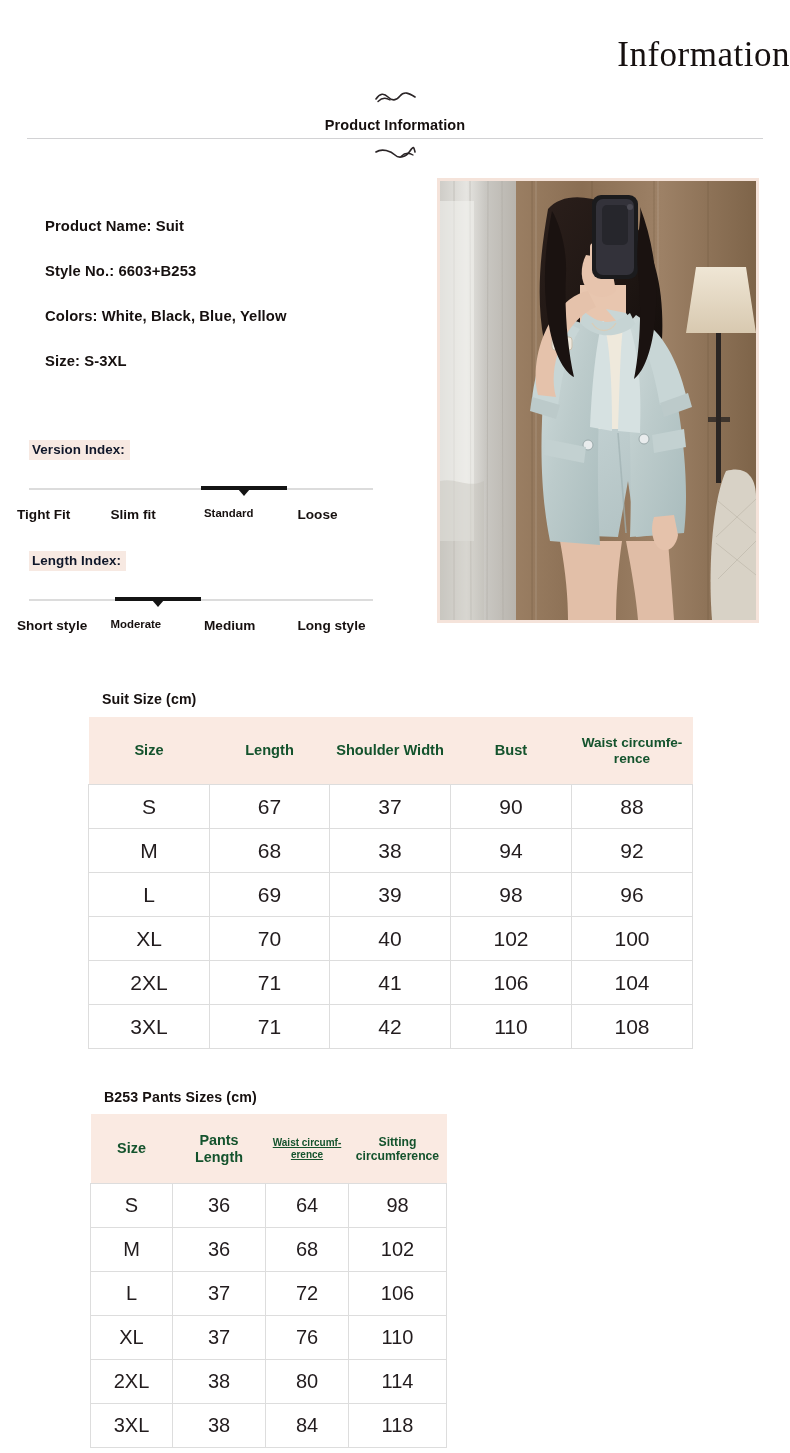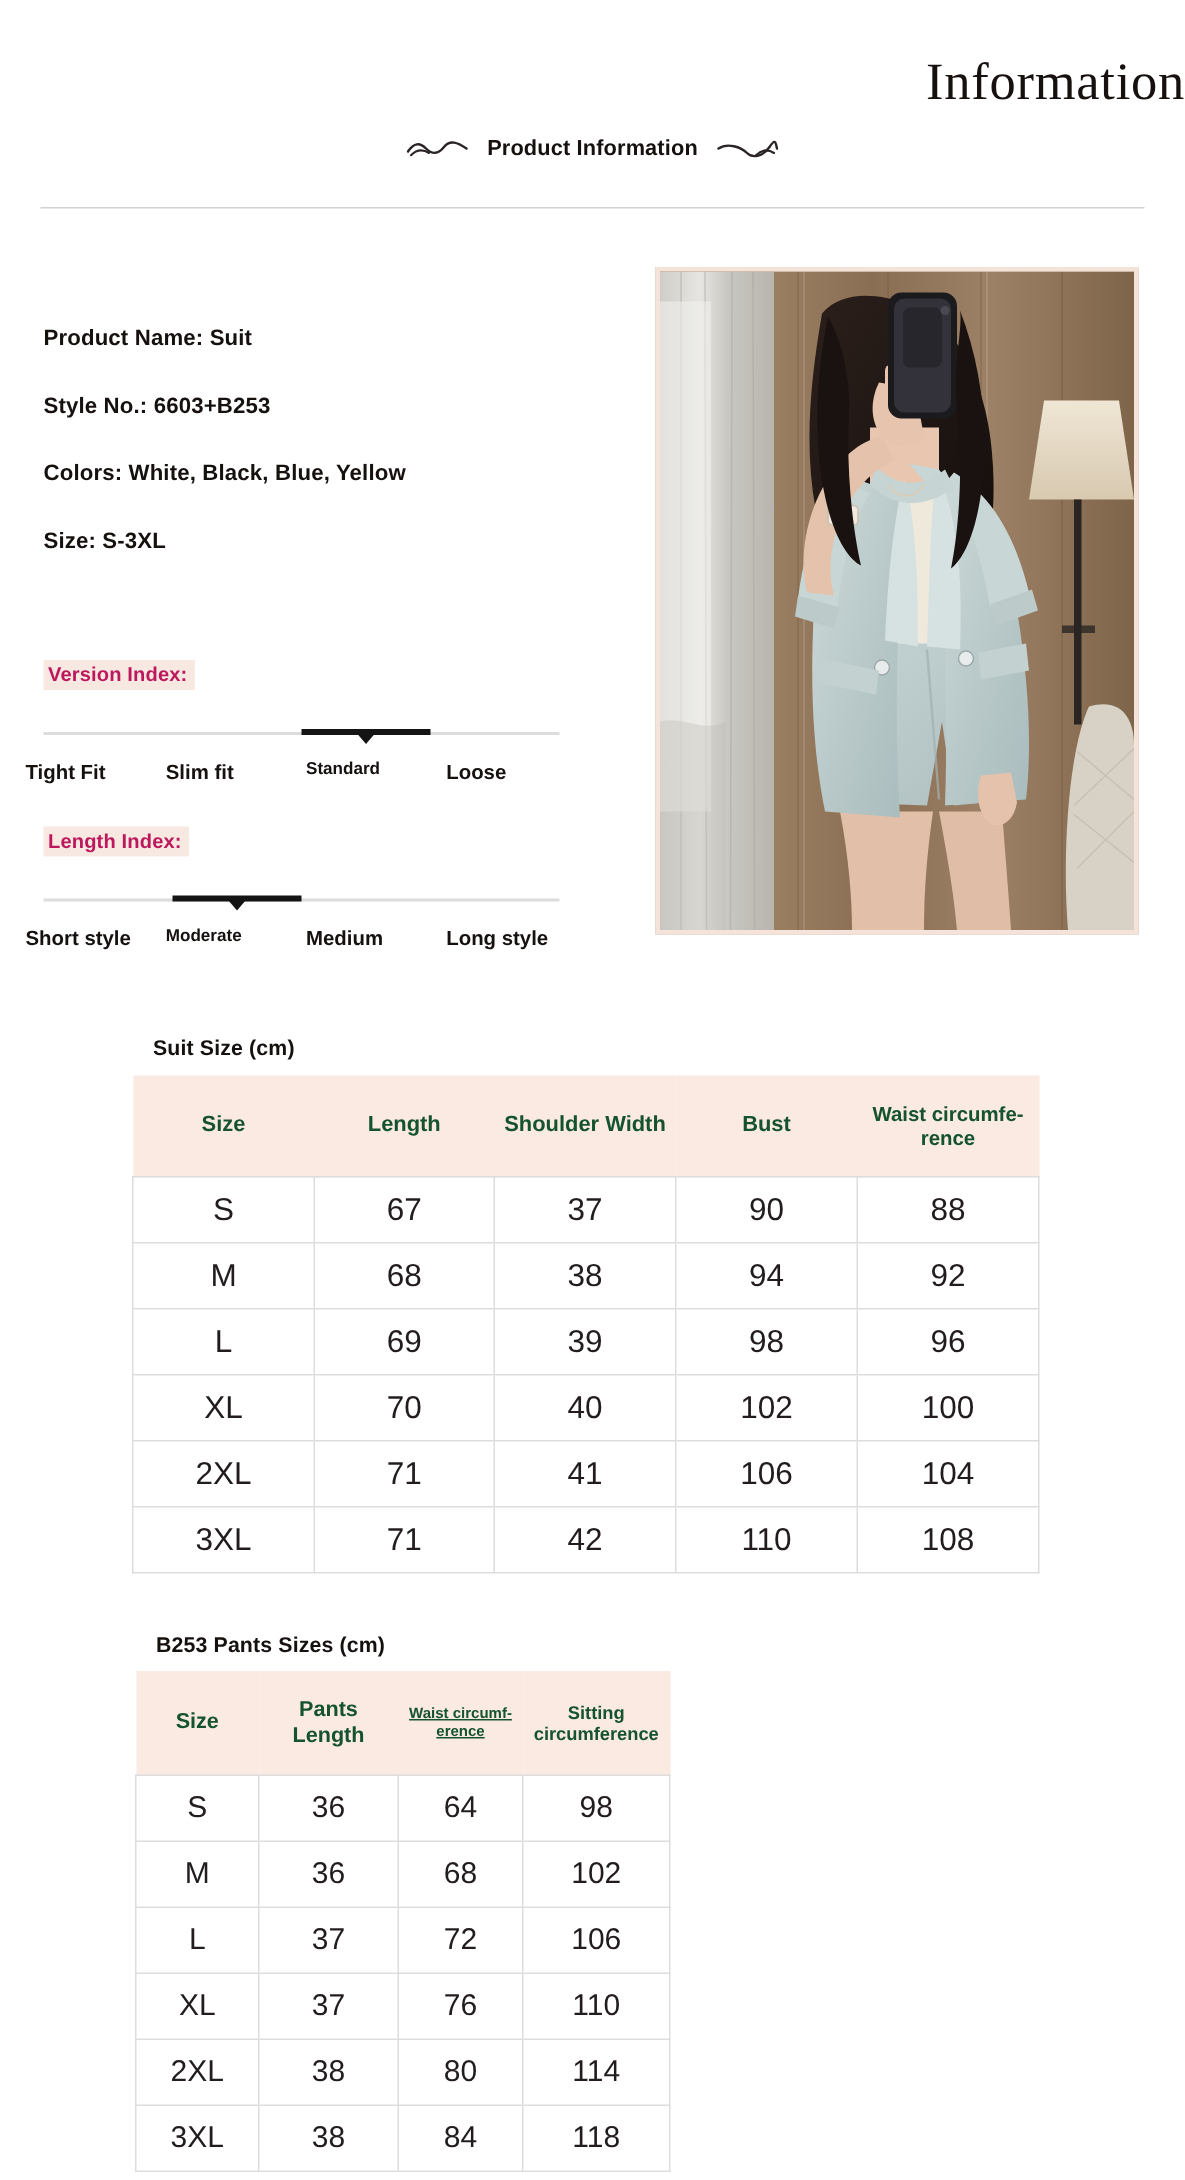--- a/index.html
+++ b/index.html
@@ -10,44 +10,44 @@
   }
 
   
   .page-title{
     text-align:right;font-family:"Liberation Serif", serif;
     font-size:35px;font-weight:400;letter-spacing:.5px;
     color:#16100f;padding-top:37px;line-height:1;
   }
   .subtitle-row{
     display:flex;align-items:center;justify-content:center;
-    gap:13px;margin-top:19px;
+    gap:13px;margin-top:19px;flex-direction:column;
   }
   .subtitle-text{
     font-size:14.5px;font-weight:700;color:#16100f;letter-spacing:.1px;
   }
   .wave{width:41px;height:13px;display:block;}
   .rule{
     position:absolute;left:27px;top:138px;width:736px;height:1px;
     background:#d2d2d4;
   }
 
   
-  .info-list{position:absolute;left:29px;top:218px;width:400px;}
+  .info-list{position:absolute;left:45px;top:218px;width:400px;}
   .info-line{
     font-size:14.8px;font-weight:700;color:#16100f;
     margin-bottom:29px;letter-spacing:.1px;
   }
 
   
   .index-block{position:absolute;left:29px;width:400px;}
   .index-block.version{top:440px;}
   .index-block.length{top:551px;}
   .index-label{
-    display:inline-block;font-size:13.4px;font-weight:700;color:#be185d;
+    display:inline-block;font-size:13.4px;font-weight:700;color:#0f172a;
     background:#f7e9e2;padding:2px 5px 3px 3px;letter-spacing:.1px;
   }
   .track{
     position:relative;width:344px;height:14px;margin-top:22px;
   }
   .track-base{
     position:absolute;left:0;top:6px;width:344px;height:2px;background:#dcdcdc;
   }
   .track-fill{
     position:absolute;top:4px;height:4px;background:#141414;

